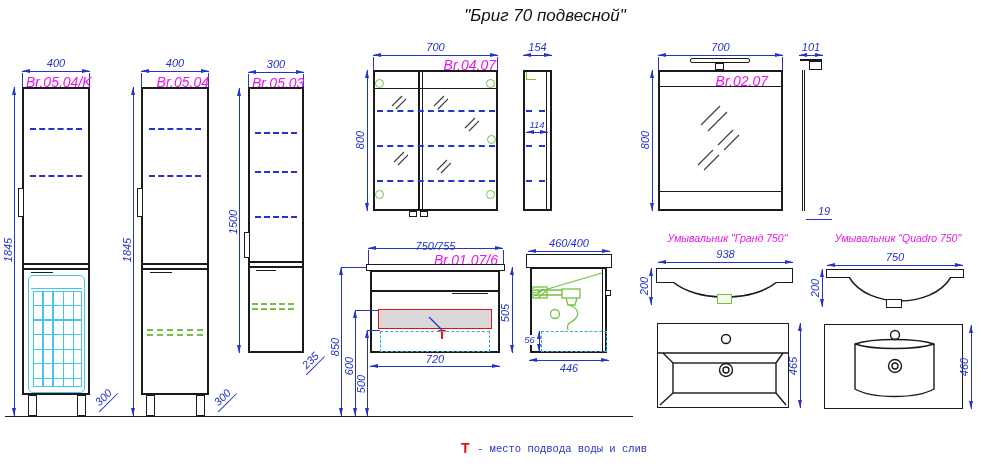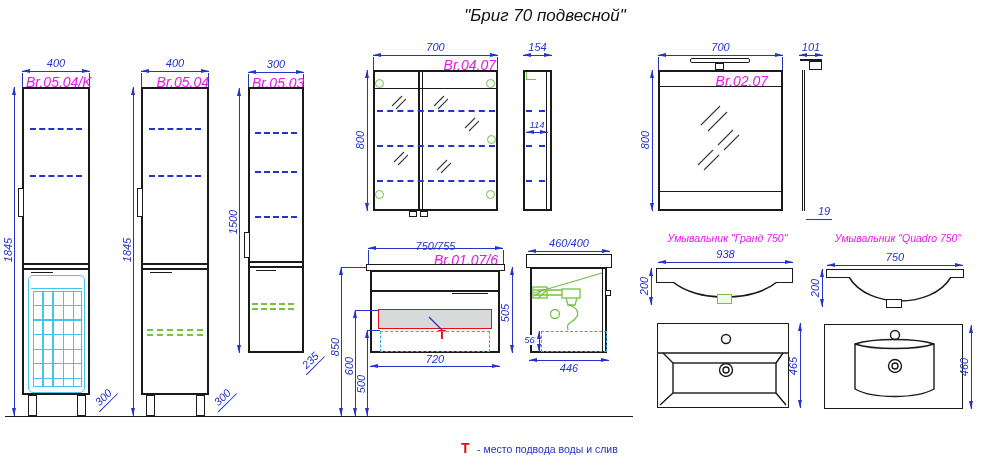--- a/index.html
+++ b/index.html
@@ -41,21 +41,21 @@
   .sinktitle{position:absolute;color:var(--magenta);font-style:italic;font-size:10.5px;line-height:1;text-align:center;white-space:nowrap;}
   .title{position:absolute;color:#111;font-style:italic;font-size:17px;text-align:center;white-space:nowrap;}
   .basket{position:absolute;border:1.6px solid var(--cyan);border-radius:5px;box-sizing:border-box;}
   .basketgrid{position:absolute;border:1.4px solid var(--cyan);box-sizing:border-box;
     background-image:repeating-linear-gradient(to right,transparent 0 8.5px,var(--cyan) 8.5px 10px),
                      repeating-linear-gradient(to bottom,transparent 0 13px,var(--cyan) 13px 14.5px);}
   .cyanline{position:absolute;height:0;border-top:1.4px solid var(--cyan);}
   .dashedbox{position:absolute;border:1.4px dashed var(--dashcyan);box-sizing:border-box;}
   .redbox{position:absolute;border:1.6px solid var(--red);background:#d9d9d9;box-sizing:border-box;}
   .marker{position:absolute;color:var(--red);font-weight:bold;font-size:13px;line-height:1;}
-  .legendtext{position:absolute;color:var(--blue);font-size:10.5px;line-height:1;}
+  .legendtext{position:absolute;color:var(--blue);font-size:10.5px;line-height:1;font-family:Liberation Mono, monospace;}
   .greenring{position:absolute;border:1.3px solid var(--green);border-radius:50%;box-sizing:border-box;background:transparent;}
 </style>
 </head>
 <body>
 
 <div id="canvas">
 
   <div class="title" style="left:380px;top:6px;width:330px;">"Бриг 70 подвесной"</div>
 
   <div class="extv" style="left:22px;top:73px;height:14px;"></div>

